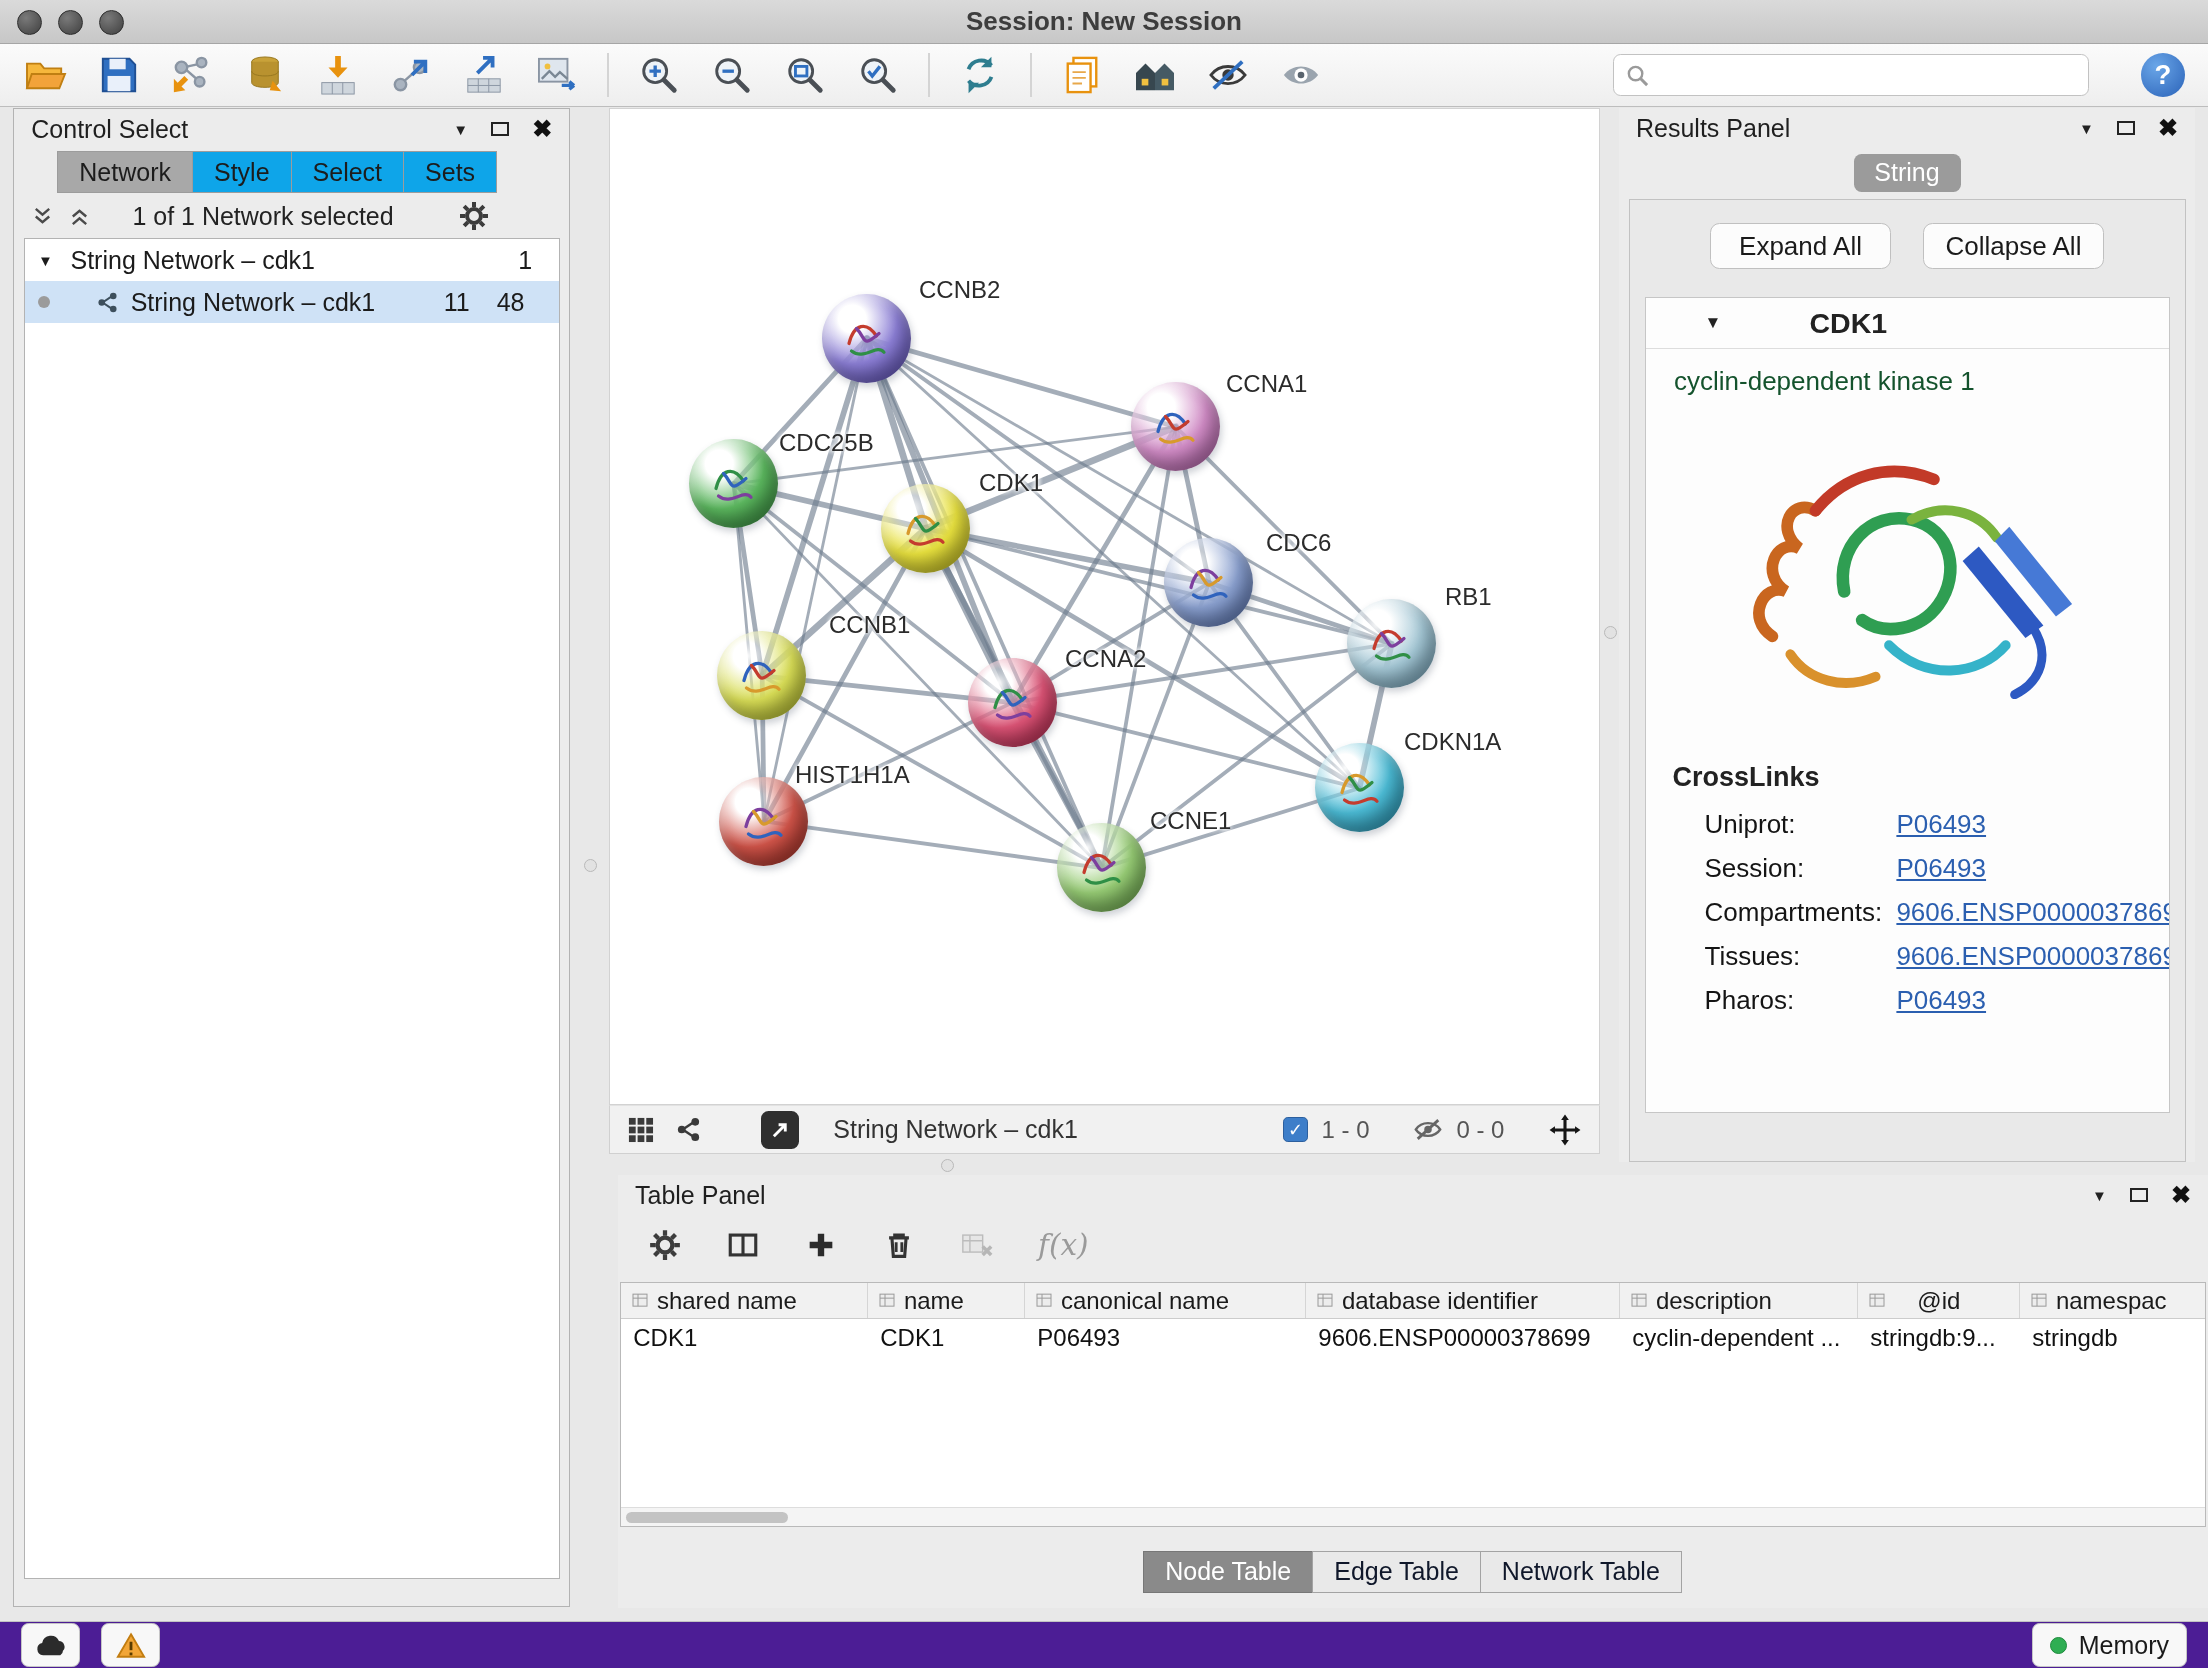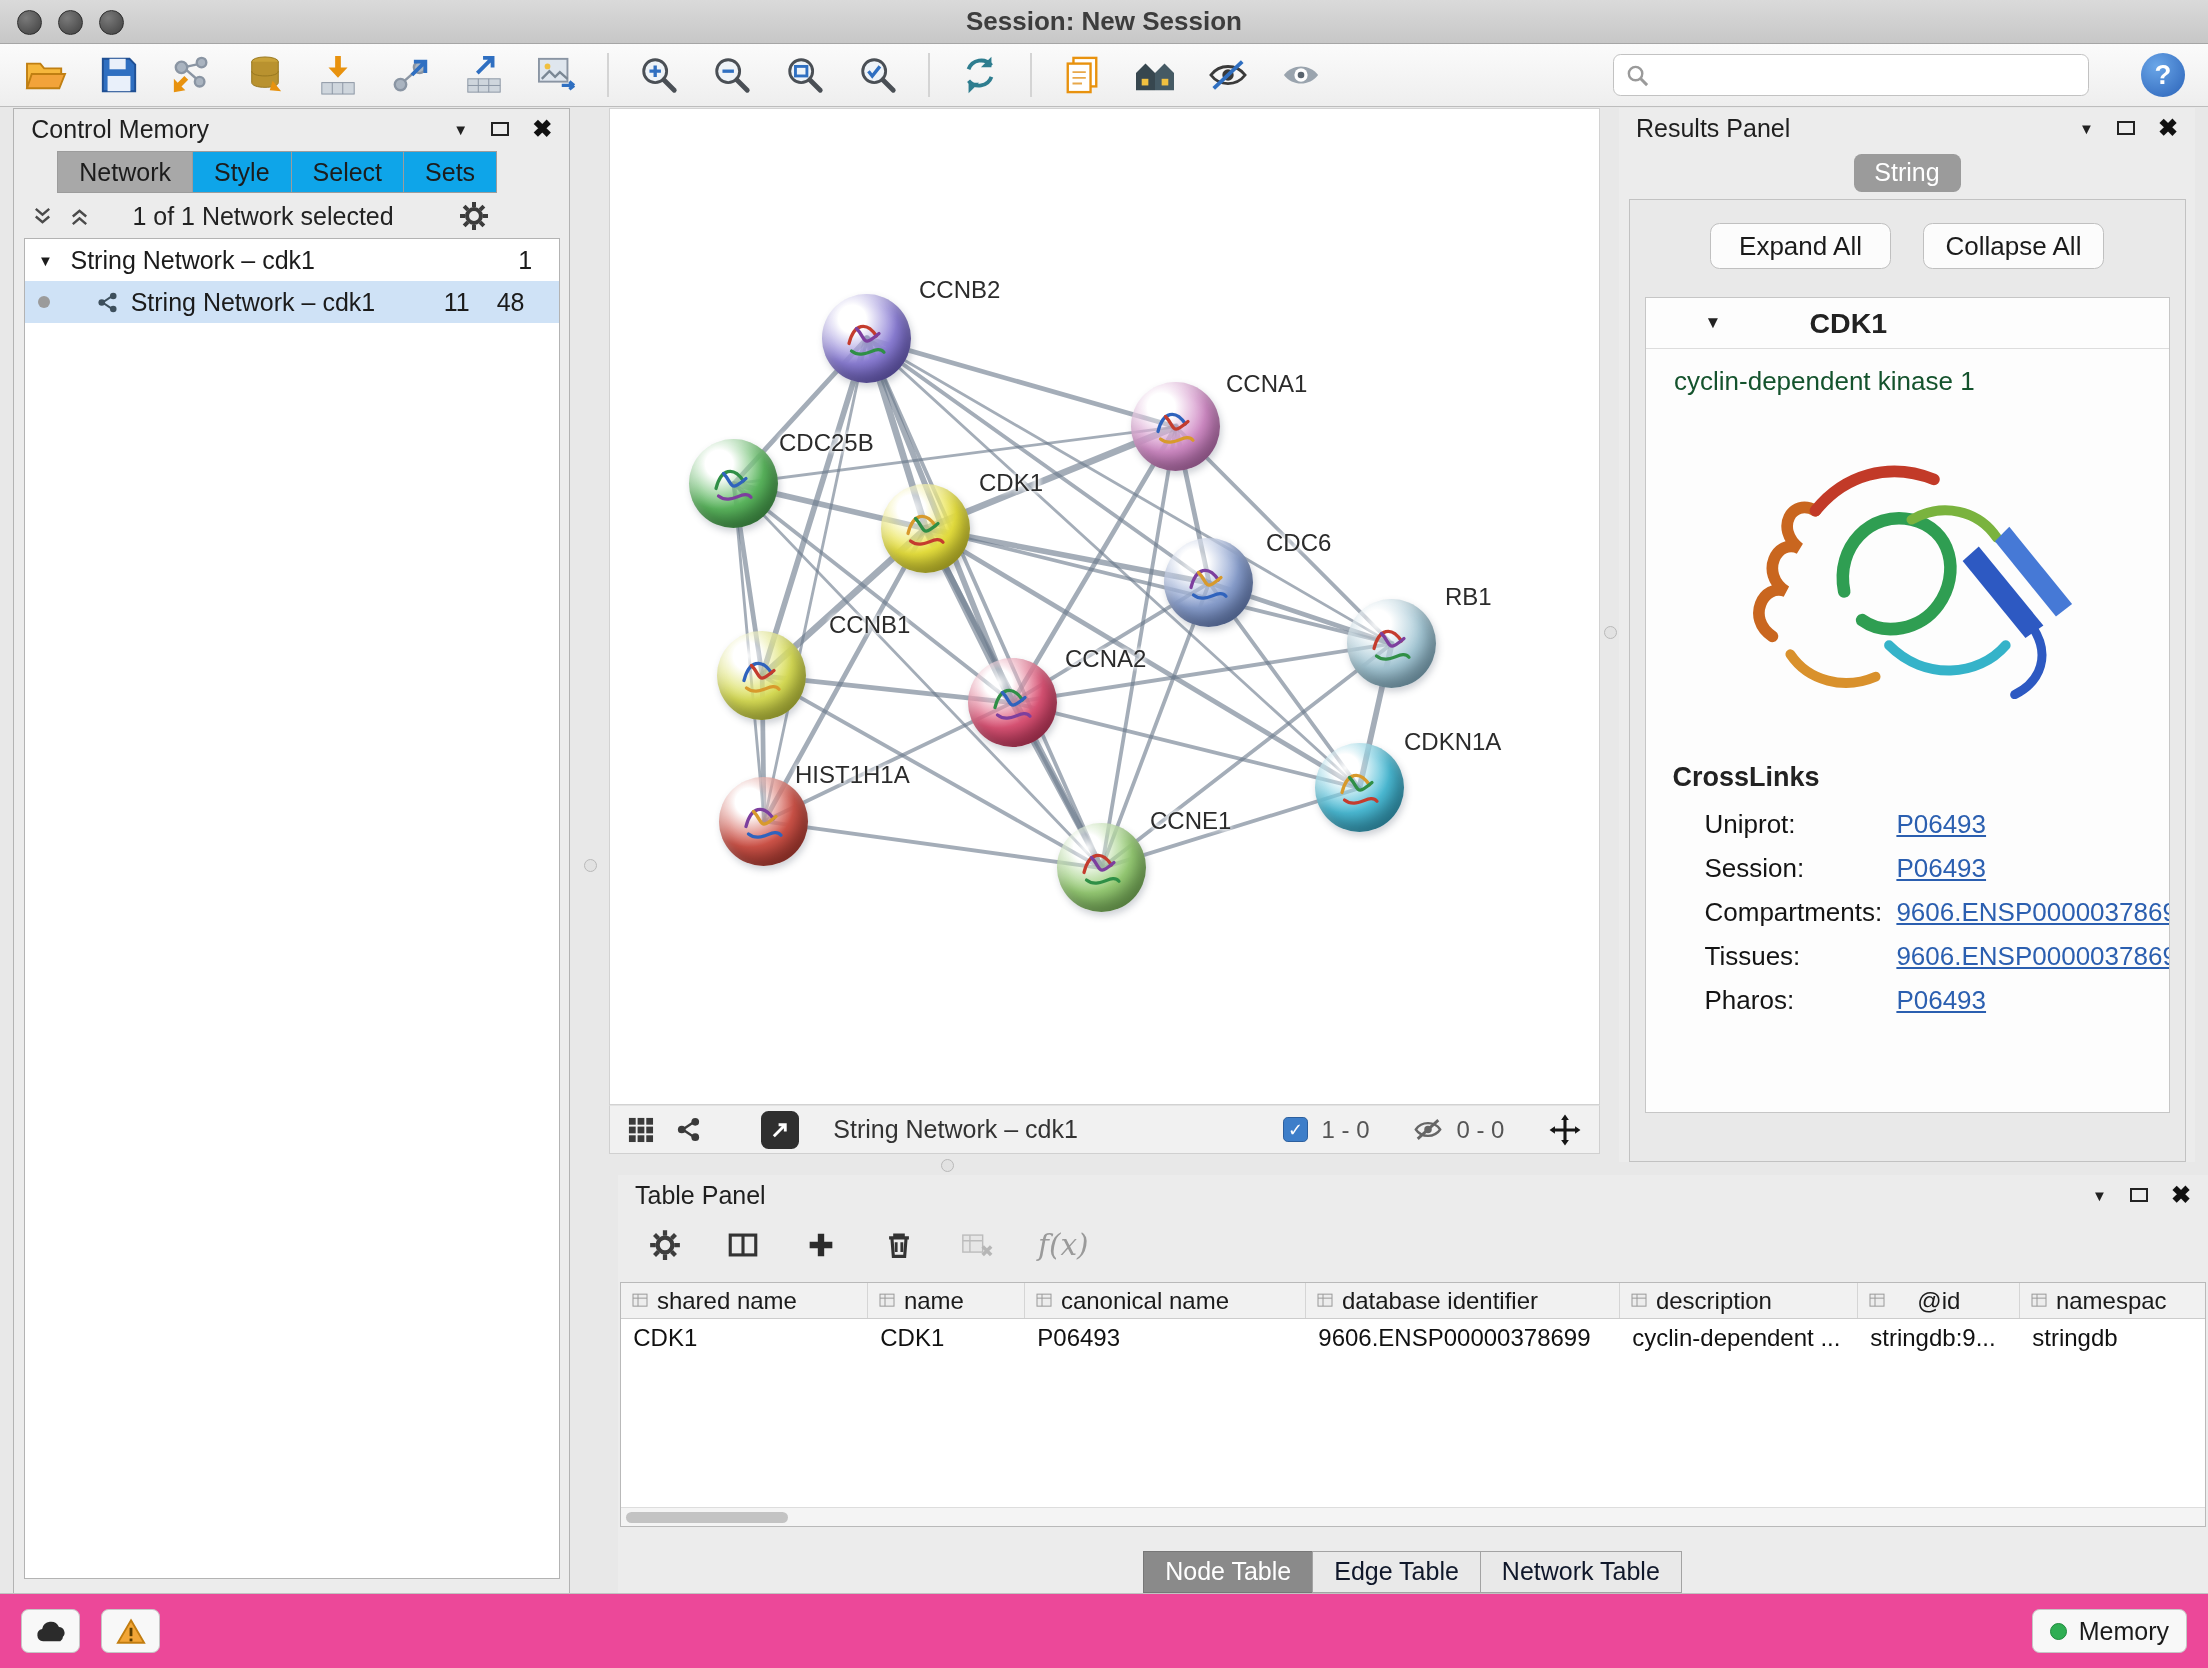--- a/index.html
+++ b/index.html
@@ -85,21 +85,21 @@
   .th{display:flex;align-items:center;gap:8.6px;padding:0 11.4px;border-right:1px solid #d5d5d5;font-size:24px;color:#1a1a1a;overflow:hidden;white-space:nowrap;flex:0 0 auto;}
   .tr{display:flex;height:36px;}
   .td{padding:4.8px 12.4px;font-size:24px;color:#111;overflow:hidden;white-space:nowrap;flex:0 0 auto;}
   .tp-scroll{position:absolute;left:0;right:0;bottom:0;height:19px;background:#f4f4f4;border-top:1px solid #ddd;}
   .tp-thumb{position:absolute;left:4.8px;top:3.8px;width:162px;height:11.4px;border-radius:5.7px;background:#c3c3c3;}
   .tp-tabs{position:absolute;left:0;right:0;bottom:15px;display:flex;justify-content:center;}
   .tp-tab{font-size:25px;padding:5.7px 21px;border:1px solid #a3a3a3;background:#e9e9e9;margin-left:-1px;color:#0f172a;}
   .tp-tab.sel{background:#8a8a8a;color:#fff;border-color:#777;}
 
   
-  .statusbar{position:absolute;left:0;right:0;bottom:0;height:75px;background:#ec4899;border-top:1px solid #c2c2c2;display:flex;align-items:center;padding:0 21px;gap:21px;}
+  .statusbar{position:absolute;left:0;right:0;bottom:0;height:47px;background:#4c1d95;border-top:1px solid #c2c2c2;display:flex;align-items:center;padding:0 21px;gap:21px;}
   .sb-btn{width:59px;height:44px;border:1.9px solid #c6c6c6;border-radius:7.6px;background:#f8f8f8;display:flex;align-items:center;justify-content:center;}
   .memory-btn{margin-left:auto;height:44px;border:1.9px solid #c6c6c6;border-radius:7.6px;background:#f8f8f8;display:flex;align-items:center;gap:11.4px;padding:0 17px;font-size:25px;color:#1a1a1a;}
   .mem-dot{width:17px;height:17px;border-radius:50%;background:#2fae53;border:1px solid #1f8a3d;}
 
   .split-dot{position:absolute;width:13.3px;height:13.3px;border-radius:50%;background:#e2e2e2;border:1px solid #b9b9b9;}
 </style>
 </head>
 <body>
 
 <div class="titlebar">
@@ -259,21 +259,21 @@
       </svg>
     <input type="text" placeholder="" style="">
   </div>
   <div class="help-btn">
       <span>?</span>
     </div>
 </div>
 
 <div class="control-panel">
   <div class="panel-header">
-    <span>Control Memory</span>
+    <span>Control Select</span>
     <div class="win-icons">
       <span class="wi-caret">▼</span>
       <span class="wi-float"></span>
       <span class="wi-close">✖</span>
     </div>
   </div>
   <div class="cp-tabs" id="cp-tabs">
       <div class="cp-tab sel">Network</div>
       <div class="cp-tab">Style</div>
       <div class="cp-tab">Select</div>

